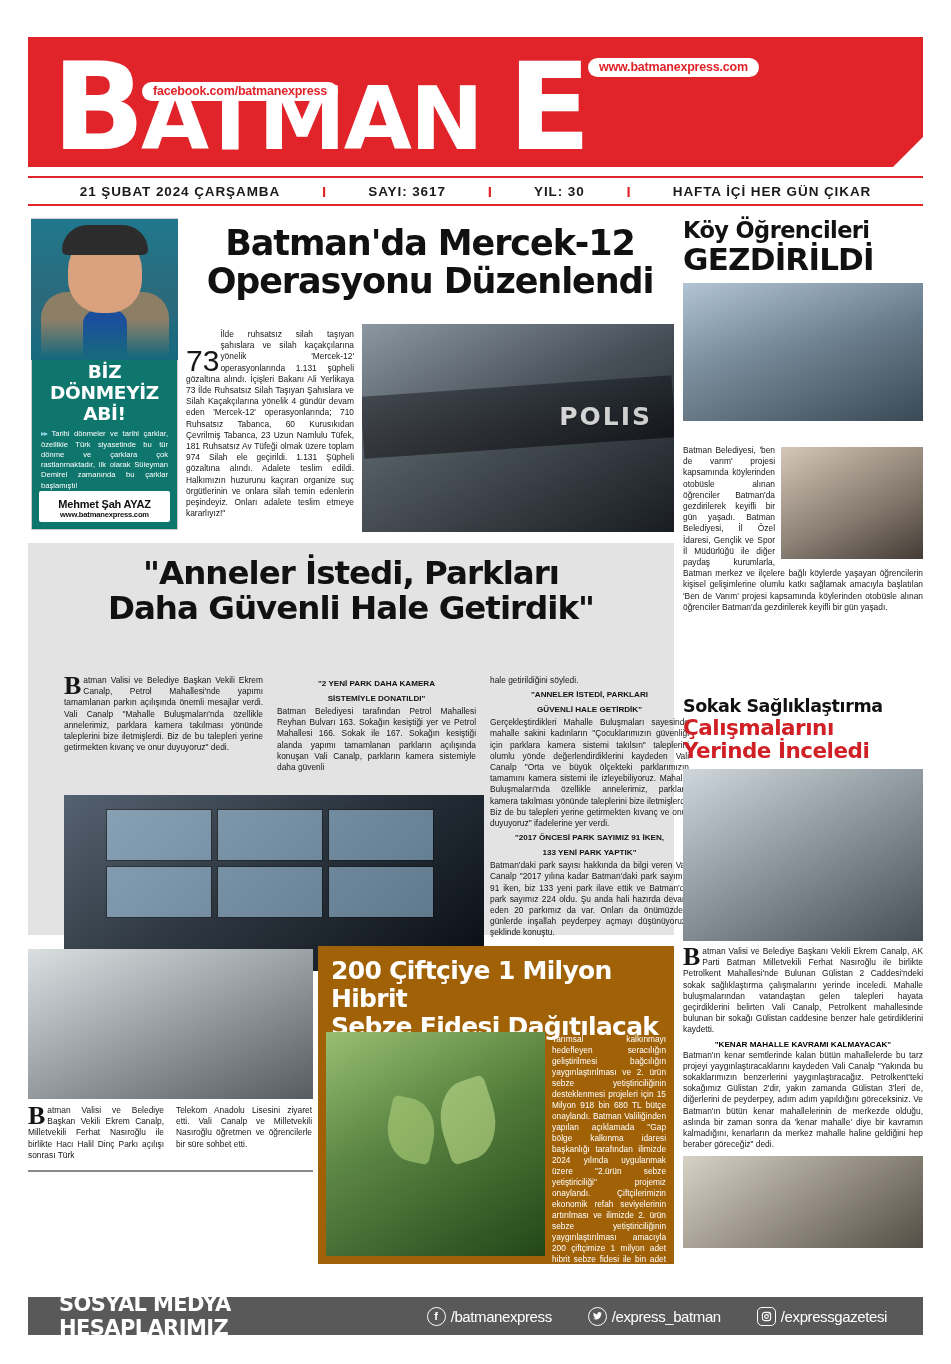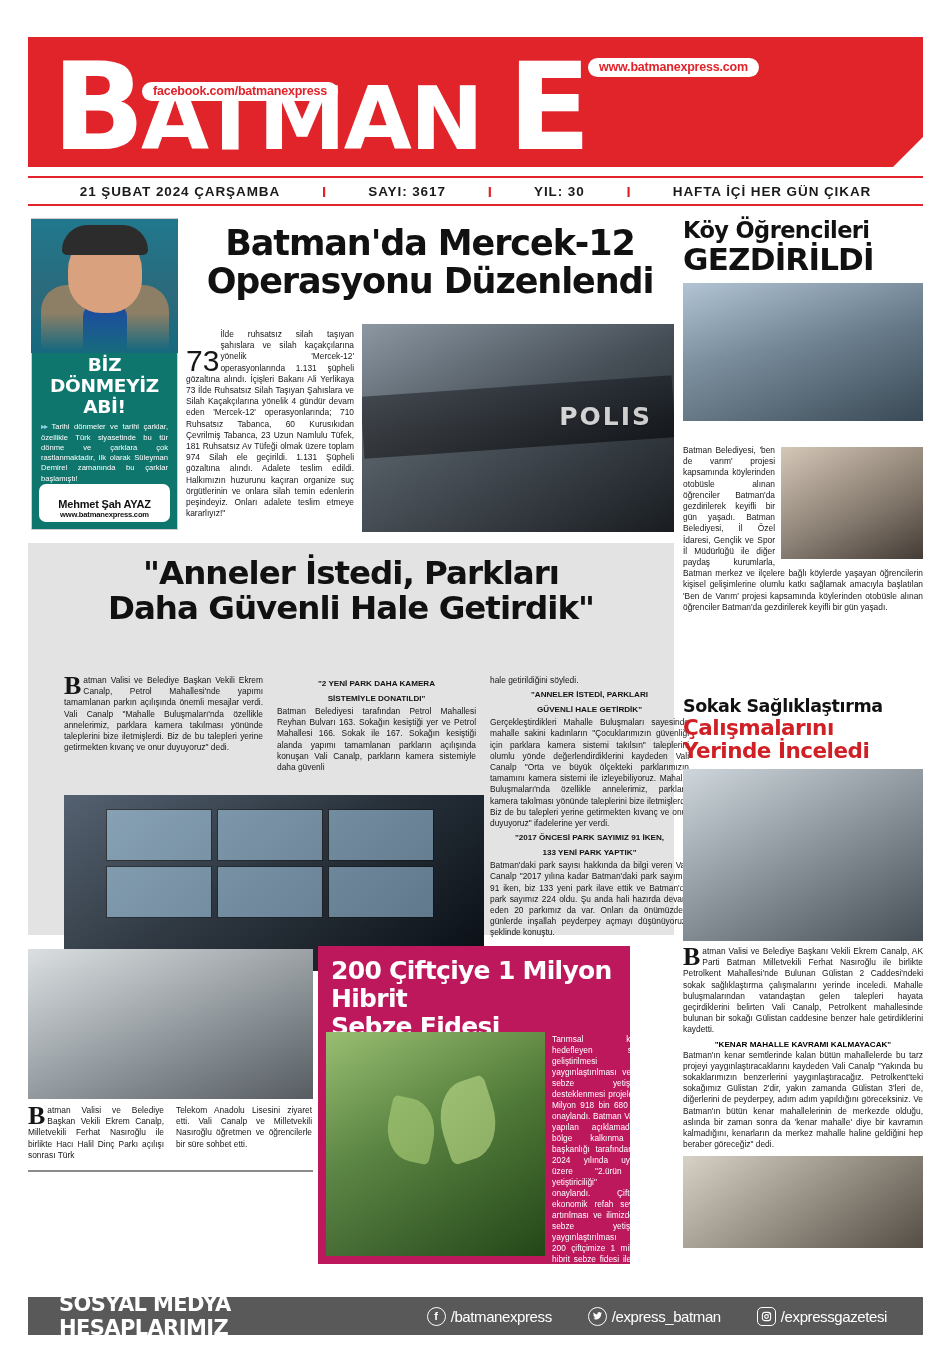--- a/index.html
+++ b/index.html
@@ -122,21 +122,21 @@
     font-size:18.5px; line-height:19px; text-align:center; margin-top:2px;
     letter-spacing:-0.3px;
   }
   .col-text {
     color:#ffffff; font-size:7.6px; line-height:10.3px; text-align:justify;
     padding: 6px 9px 0; font-family:"Liberation Sans", sans-serif;
   }
   .col-arrow { color:#8fd4e6; font-size:8px; letter-spacing:-1px; }
   .col-name-box {
     margin-top:auto; margin-bottom:7px; width:131px; background:#fff;
-    border-radius:7px; text-align:center; padding:14px 0 3px;
+    border-radius:2px; text-align:center; padding:7px 0 3px;
   }
   .col-name { font-weight:700; font-size:11px; color:#111; letter-spacing:-0.2px; }
   .col-site { font-weight:700; font-size:7.6px; color:#111; letter-spacing:-0.2px; }
 
   
   .lead-head {
     position:absolute; left:186px; top:224px; width:488px;
     font-size:35px; line-height:38px; letter-spacing:-1.1px;
     text-align:center;
   }
@@ -218,22 +218,22 @@
   .lise-h {
     text-align:center; font-size:24px; line-height:27px; letter-spacing:-0.6px;
   }
   .lise-photo { width:285px; height:150px; margin-top:9px;
     background:linear-gradient(165deg,#d2d7da 0%,#9aa3a9 55%,#6e767c 100%); }
   .lise-cols { display:flex; gap:12px; margin-top:6px; }
   .lise-cols > div { width:136px; }
   .lise-rule { margin-top:9px; height:2px; background:#8a8a8a; }
 
   
-  .hib { position:absolute; left:318px; top:946px; width:312px; height:318px;
-         background:#be185d; }
+  .hib { position:absolute; left:318px; top:946px; width:356px; height:318px;
+         background:#a16207; }
   .hib-head {
     color:#fff; font-family:"DejaVu Sans", sans-serif; font-weight:700;
     font-size:25px; line-height:28px; letter-spacing:-0.7px;
     padding:11px 13px 0;
   }
   .hib-photo {
     position:absolute; left:8px; top:86px; width:219px; height:224px;
     background:linear-gradient(160deg,#7fae4e 0%,#4a7f2c 45%,#2e5a1f 100%);
   }
   .leaf {

